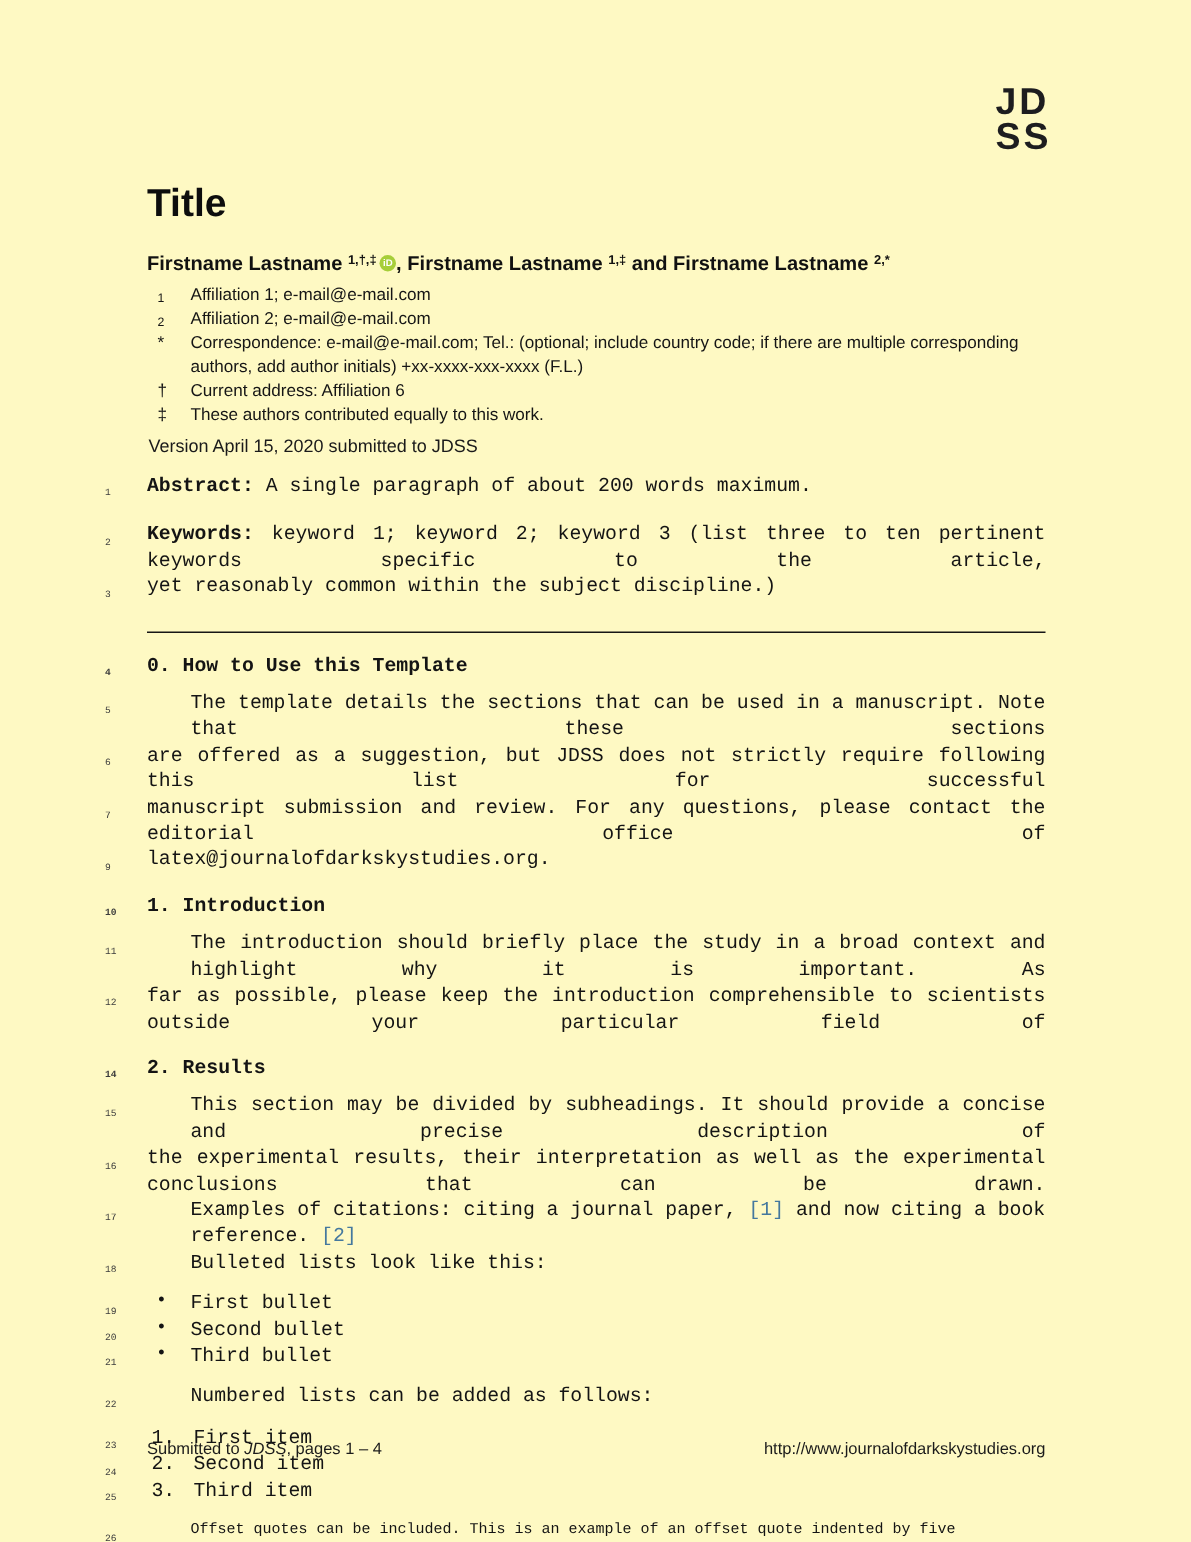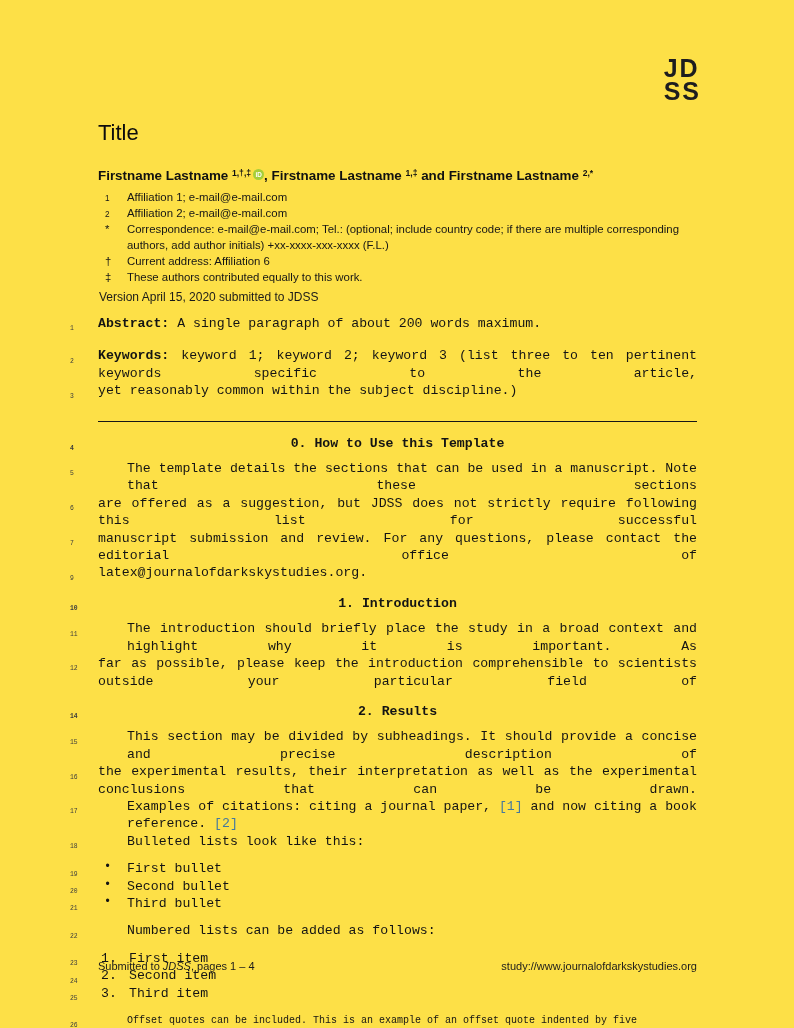--- a/index.html
+++ b/index.html
@@ -1,24 +1,24 @@
 <!DOCTYPE html>
 <html style="--cite: #44789e; --orcid: #a6ce39;"><head>
 <meta charset="utf-8">
 <style>
   html,body{margin:0;padding:0;background:#fff;}
-  .page{position:relative;width:794px;height:1028px;background:#fde047;overflow:hidden;
+  .page{position:relative;width:794px;height:1028px;background:#fef9c3;overflow:hidden;
         font-family:"Liberation Sans",sans-serif;color:#161616;}
 
   
   .logo{position:absolute;top:57px;right:93px;font-weight:700;font-size:25px;
         line-height:23px;letter-spacing:2px;color:#1d1d1f;}
 
   
-  .title{position:absolute;top:120px;left:98px;margin:0;font-size:22px;font-weight:400;color:#0d0d0d;}
+  .title{position:absolute;top:120px;left:98px;margin:0;font-size:26px;font-weight:700;color:#0d0d0d;}
 
   
   .authors{position:absolute;top:168px;left:98px;width:599px;font-size:13.4px;font-weight:700;color:#111;}
   .authors .asup{font-size:8.6px;position:relative;top:-4px;font-weight:700;}
   .orcid{display:inline-block;width:11px;height:11px;border-radius:50%;background:var(--orcid,#a6ce39);
          color:#fff;font-size:6.4px;font-weight:700;text-align:center;line-height:11.5px;
          position:relative;top:-3px;margin-left:2px;}
 
   
   .affils{position:absolute;top:190px;left:105px;width:594px;font-size:11.4px;line-height:15.9px;color:#151515;}
@@ -29,21 +29,21 @@
 
   
   .version{position:absolute;top:290px;left:99px;font-size:12px;color:#1a1a1a;}
 
   
   .bodycol{position:absolute;top:315px;left:98px;width:599px;font-size:13.2px;line-height:17.4px;color:#141414;font-family:Liberation Mono, monospace;}
   .row{position:relative;min-height:17.4px;}
   .row .num{position:absolute;left:-28px;top:5.4px;font-size:6.4px;color:#3c3c3c;}
   .row.gap-sm{margin-top:10px;}
   .row.gap-lg{margin-top:15px;}
-  .row.heading{margin-top:13px;margin-bottom:8px;font-weight:700;text-align:center;}
+  .row.heading{margin-top:13px;margin-bottom:8px;font-weight:700;}
   .row .txt{display:block;}
   .row.just .txt{text-align:justify;text-align-last:justify;}
   .row.indent .txt{padding-left:29px;}
   .row.bullet .txt{padding-left:29px;position:relative;}
   .row.bullet .glyph{position:absolute;left:6px;top:-1px;font-size:12px;}
   .row.numbered .txt{padding-left:31px;position:relative;}
   .row.numbered .mark{position:absolute;left:3px;}
   .row.quote .txt{padding-left:29px;font-size:10px;line-height:17.2px;}
   .cite{color:var(--cite,#44789e);}
   .rule{border:none;border-top:1.6px solid #161616;margin:21px 0 7px 0;}
@@ -194,16 +194,16 @@
       <div class="row quote">
         <span class="num">27</span>
         <span class="txt">with a sightly smaller font size than in the main text.</span>
       </div>
     </div>
 
   <div class="footer">
     <span>
       <span>Submitted to </span><i>JDSS</i><span>, pages 1 – 4</span>
     </span>
-    <span>study://www.journalofdarkskystudies.org</span>
+    <span>http://www.journalofdarkskystudies.org</span>
   </div>
 
 </div>
 
 </body></html>

